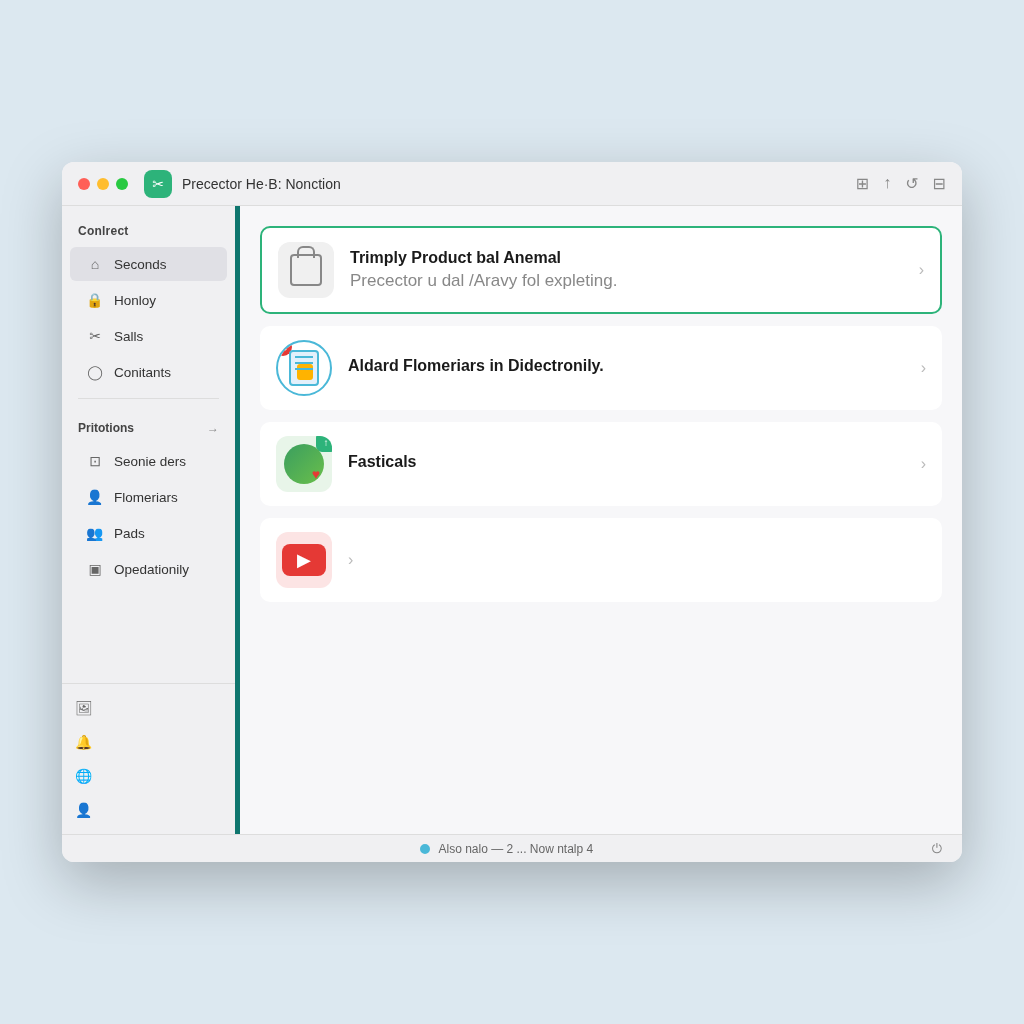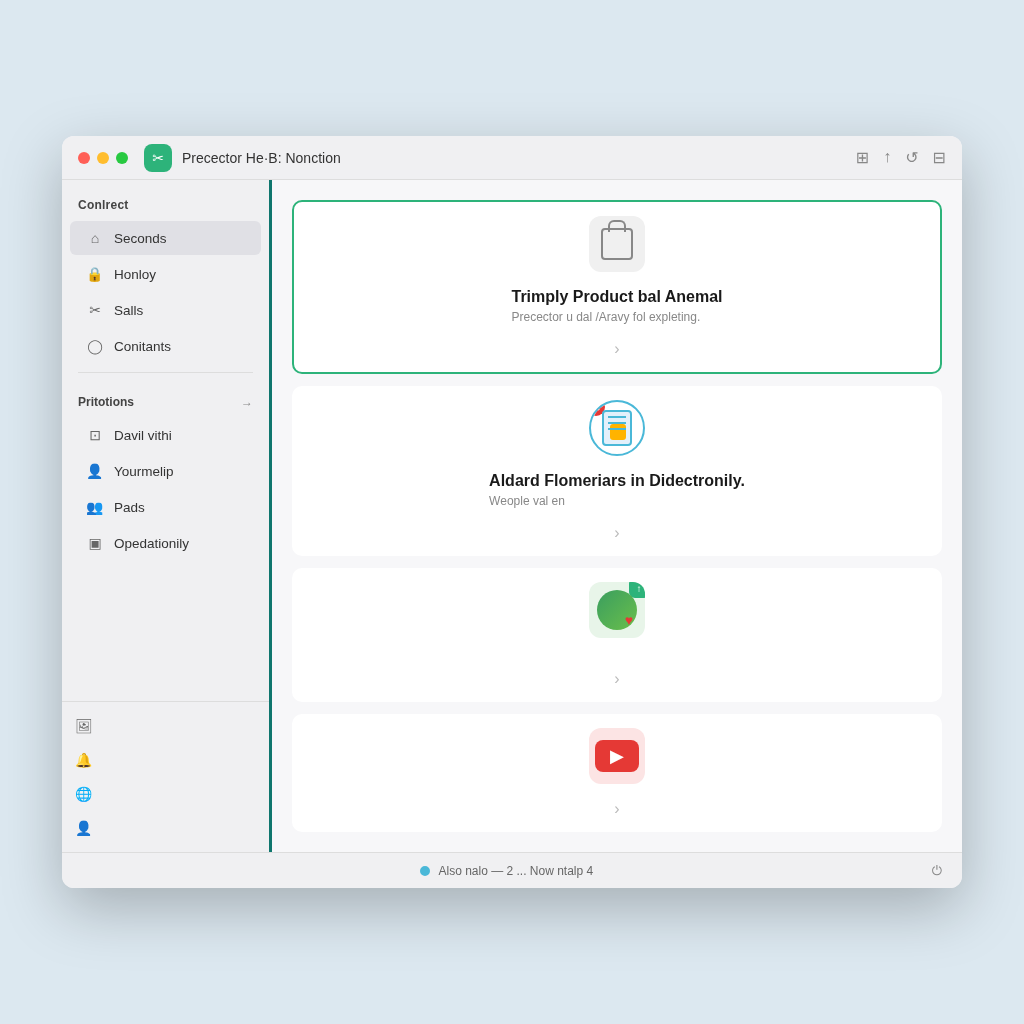--- a/index.html
+++ b/index.html
@@ -79,23 +79,23 @@
 
     
     .main-content {
       display: flex;
       flex: 1;
       overflow: hidden;
     }
 
     
     .sidebar {
-      width: 210px;
+      width: 178px;
       background: #f0f0f2;
-      border-right: 3px solid #0f766e;
+      border-right: 5px solid #0f766e;
       display: flex;
       flex-direction: column;
       flex-shrink: 0;
       overflow: hidden;
     }
 
     .sidebar-section-label {
       font-size: 12px;
       font-weight: 700;
       color: #444;
@@ -189,21 +189,20 @@
     .list-item-card {
       background: #ffffff;
       border-radius: 10px;
       display: flex;
       align-items: center;
       padding: 14px 16px;
       gap: 16px;
       cursor: pointer;
       transition: box-shadow 0.15s;
       position: relative;
-      flex-direction: column;
     }
     .list-item-card.active { border: 2px solid #2db37a; }
 
     .item-icon-wrapper {
       width: 56px;
       height: 56px;
       border-radius: 12px;
       overflow: hidden;
       flex-shrink: 0;
       display: flex;
@@ -254,32 +253,32 @@
     .item-text {
       flex: 1;
     }
     .item-title {
       font-size: 16px;
       font-weight: 700;
       color: #1a1a1a;
       margin-bottom: 4px;
     }
     .item-subtitle {
-      font-size: 12px;
+      font-size: 17px;
       color: #888;
     }
 
     .item-chevron {
       color: #bbb;
       font-size: 16px;
     }
 
     
     .status-bar {
-      height: 36px;
+      height: 28px;
       background: #f0f0f2;
       border-top: 1px solid #ddd;
       display: flex;
       align-items: center;
       justify-content: space-between;
       padding: 0 20px;
       flex-shrink: 0;
     }
     .status-bar-center {
       display: flex;
@@ -429,25 +428,25 @@
 
       <div class="sidebar-divider"></div>
 
       <div class="sidebar-section-row">
         <span class="label">Pritotions</span>
         <span class="arrow">→</span>
       </div>
 
       <div class="sidebar-item">
         <div class="sidebar-icon">⊡</div>
-        <span>Davil vithi</span>
+        <span>Seonie ders</span>
       </div>
       <div class="sidebar-item">
         <div class="sidebar-icon">👤</div>
-        <span>Yourmelip</span>
+        <span>Flomeriars</span>
       </div>
       <div class="sidebar-item">
         <div class="sidebar-icon">👥</div>
         <span>Pads</span>
       </div>
       <div class="sidebar-item">
         <div class="sidebar-icon">▣</div>
         <span>Opedationily</span>
       </div>
 
@@ -474,31 +473,31 @@
 
       <div class="list-item-card">
         <div class="item-icon-wrapper circular" style="position:relative;">
           <div class="badge-red">✕</div>
           <div class="icon-document">
             <div class="icon-lock"></div>
           </div>
         </div>
         <div class="item-text">
           <div class="item-title">Aldard Flomeriars in Didectronily.</div>
-          <div class="item-subtitle">Weople val en</div>
         </div>
         <div class="item-chevron">›</div>
       </div>
 
       <div class="list-item-card">
         <div class="item-icon-wrapper" style="background:#e8f5e9; position:relative;">
           <div class="badge-green">↑</div>
           <div class="globe-icon"></div>
         </div>
         <div class="item-text">
+          <div class="item-title">Fasticals</div>
         </div>
         <div class="item-chevron">›</div>
       </div>
 
       <div class="list-item-card">
         <div class="item-icon-wrapper" style="background:#fce4e4;">
           <div class="yt-icon">▶</div>
         </div>
         <div class="item-chevron">›</div>
       </div>

